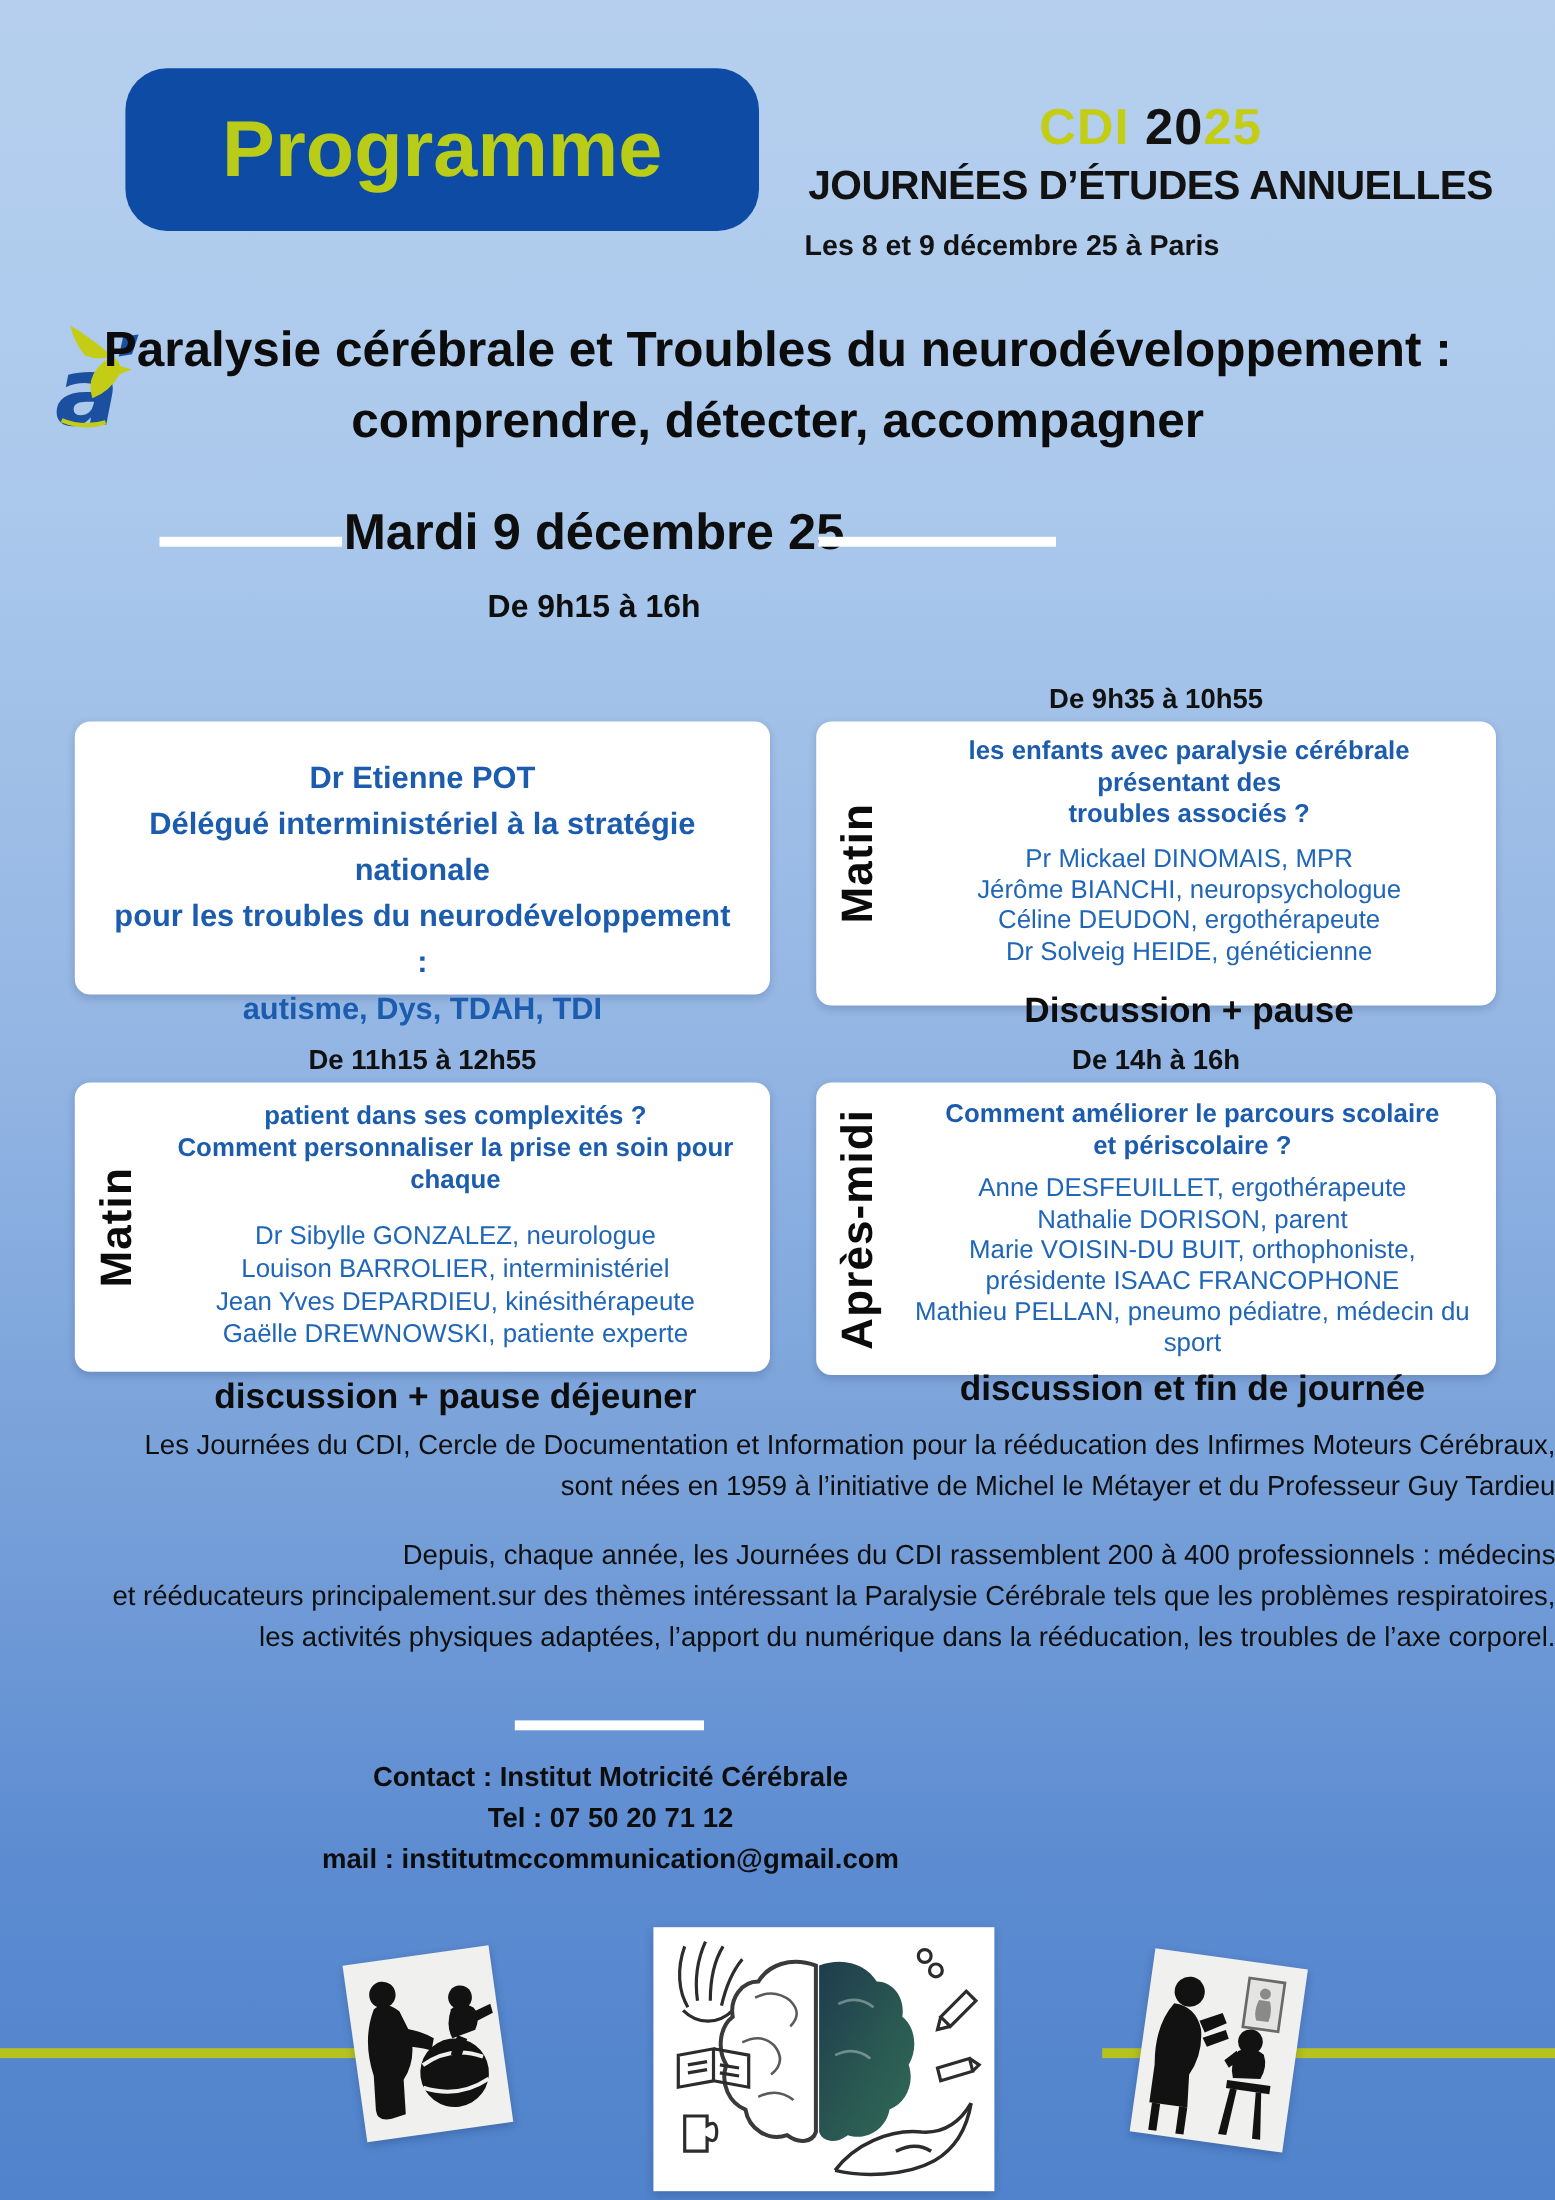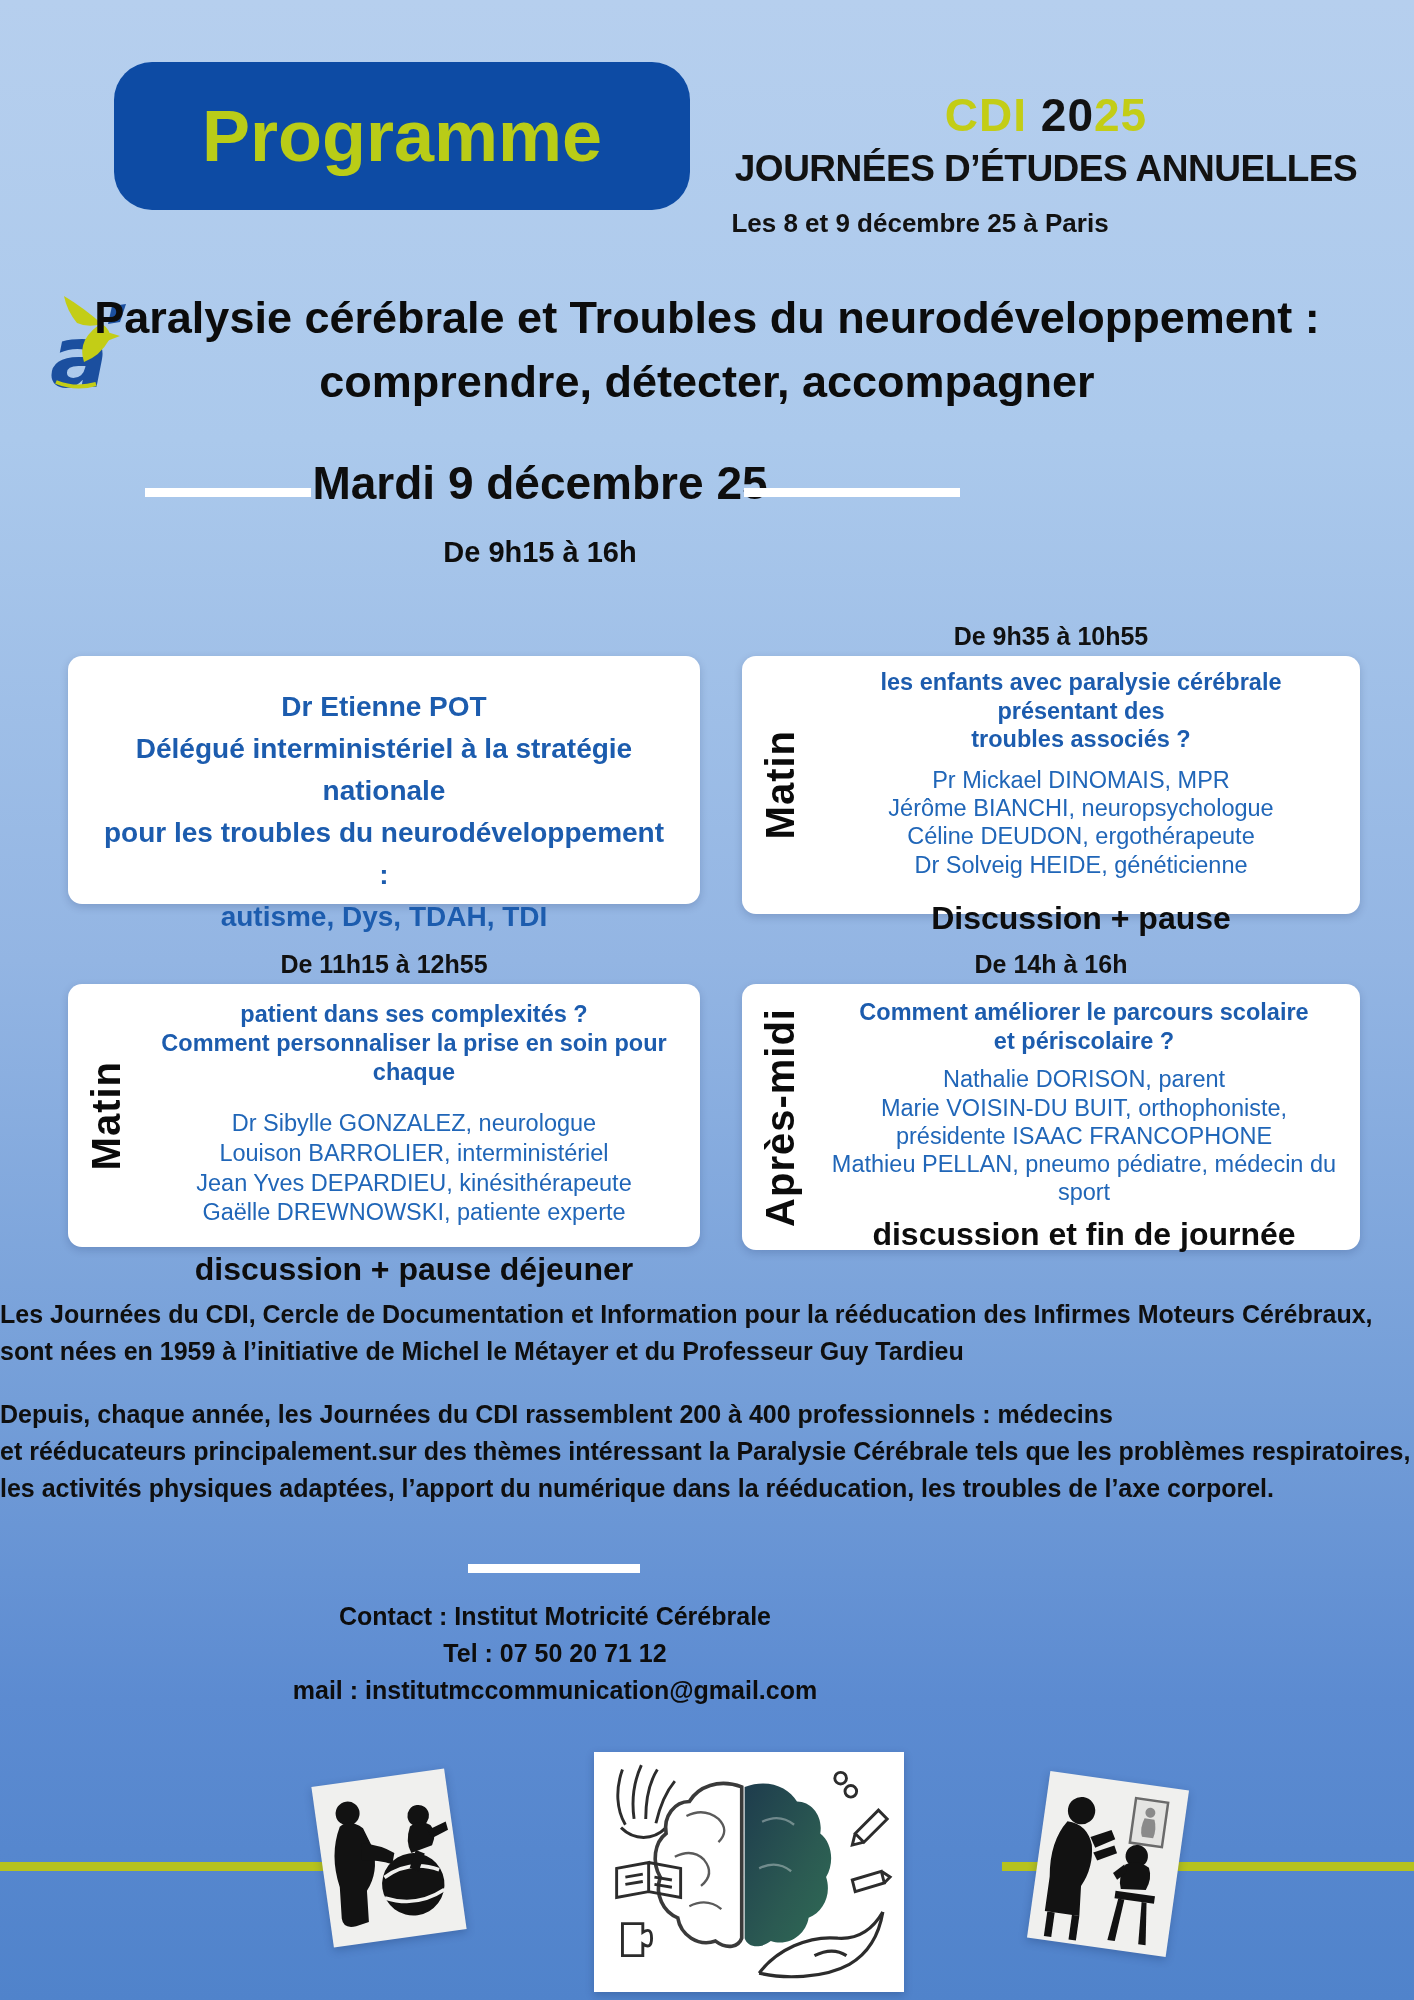--- a/index.html
+++ b/index.html
@@ -51,21 +51,21 @@
   .card-lines{font-size:28px;font-weight:700;color:#1c5cae;line-height:1.5;}
   .card-title{font-size:23.5px;font-weight:700;color:#1c5cae;line-height:1.22;}
   .card-speakers{font-size:23.5px;font-weight:500;color:#2066b8;line-height:1.2;margin-top:12px;}
   .card3 .card-title{line-height:1.24;} .card3 .card-speakers{margin-top:22px;line-height:1.26;}
   .card4 .card-speakers{margin-top:10px;}
   .underline{background:#b0c524;height:9px;border-radius:2px;margin:8px auto 5px;}
   .u1{width:368px;height:10px;margin-top:26px;} .u2{width:452px;margin-top:16px;} .u3{width:420px;margin-top:18px;} .u4{width:452px;margin-top:5px;}
   .card-footer{font-size:32px;font-weight:700;color:#0d0d0d;}
 
   
-  .about{left:0;top:1296px;width:1414px;text-align:left;color:#0f0f0f;font-size:25px;font-weight:700;line-height:1.48;}
+  .about{left:0;top:1296px;width:1414px;text-align:right;color:#0f0f0f;font-size:25px;font-weight:400;line-height:1.48;}
   .about .p2{margin-top:26px;}
 
   
   .divider{left:468px;top:1564px;width:172px;height:9px;background:#ffffff;}
   .contact{left:0;top:1598px;width:1110px;text-align:center;font-size:25px;font-weight:700;color:#0d0d0d;line-height:1.48;}
 
   
   .oline{background:#b6c21e;height:9px;top:1862px;}
   .oline-l{left:0;width:372px;} .oline-r{left:1002px;width:412px;}
   .photo{box-shadow:0 3px 8px rgba(10,30,80,.25);}
@@ -162,20 +162,21 @@
   <div class="abs s-time t4">De 14h à 16h</div>
   <div class="abs card card4">
     <div class="side-label">
         <span>Après-midi</span>
       </div>
     <div class="card-title">
       <div>Comment améliorer le parcours scolaire</div>
       <div>et périscolaire ?</div>
     </div>
     <div class="card-speakers">
+      <div>Anne DESFEUILLET, ergothérapeute</div>
       <div>Nathalie DORISON, parent</div>
       <div>Marie VOISIN-DU BUIT, orthophoniste,</div>
       <div>présidente ISAAC FRANCOPHONE</div>
       <div>Mathieu PELLAN, pneumo pédiatre, médecin du sport</div>
     </div>
     <div class="underline u4"></div>
     <div class="card-footer">discussion et fin de journée</div>
   </div>
 
   <div class="abs about">

